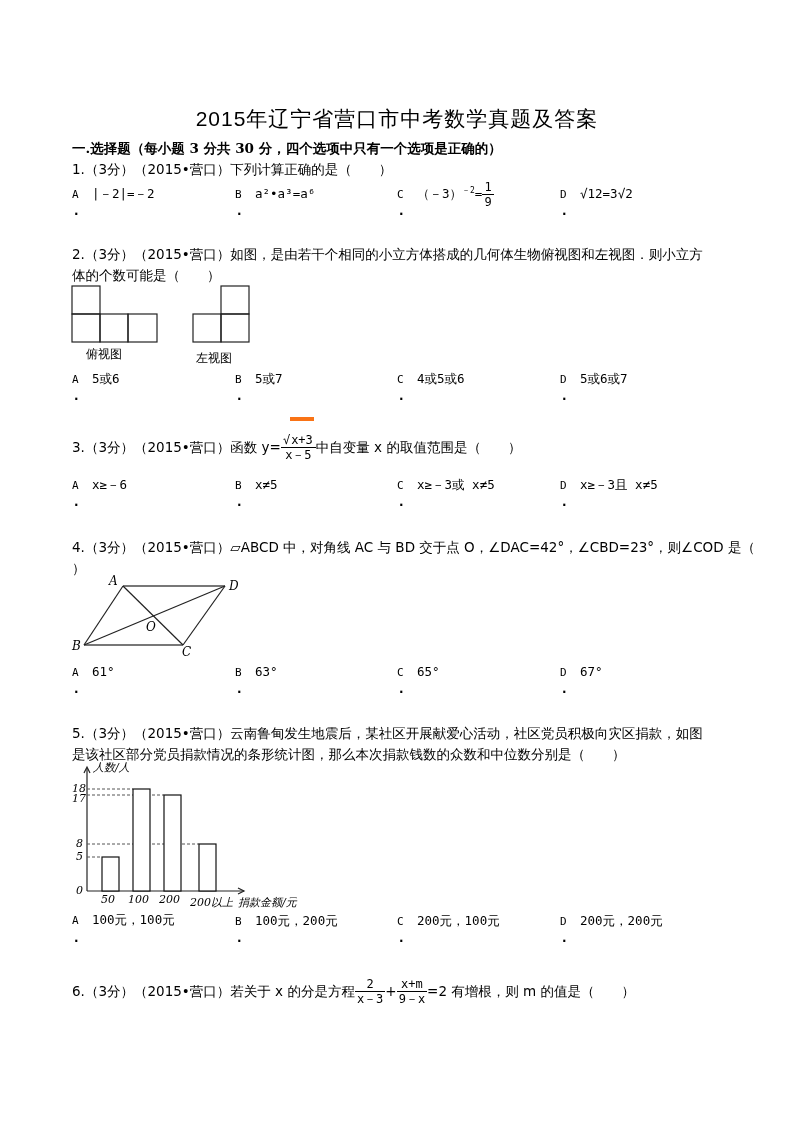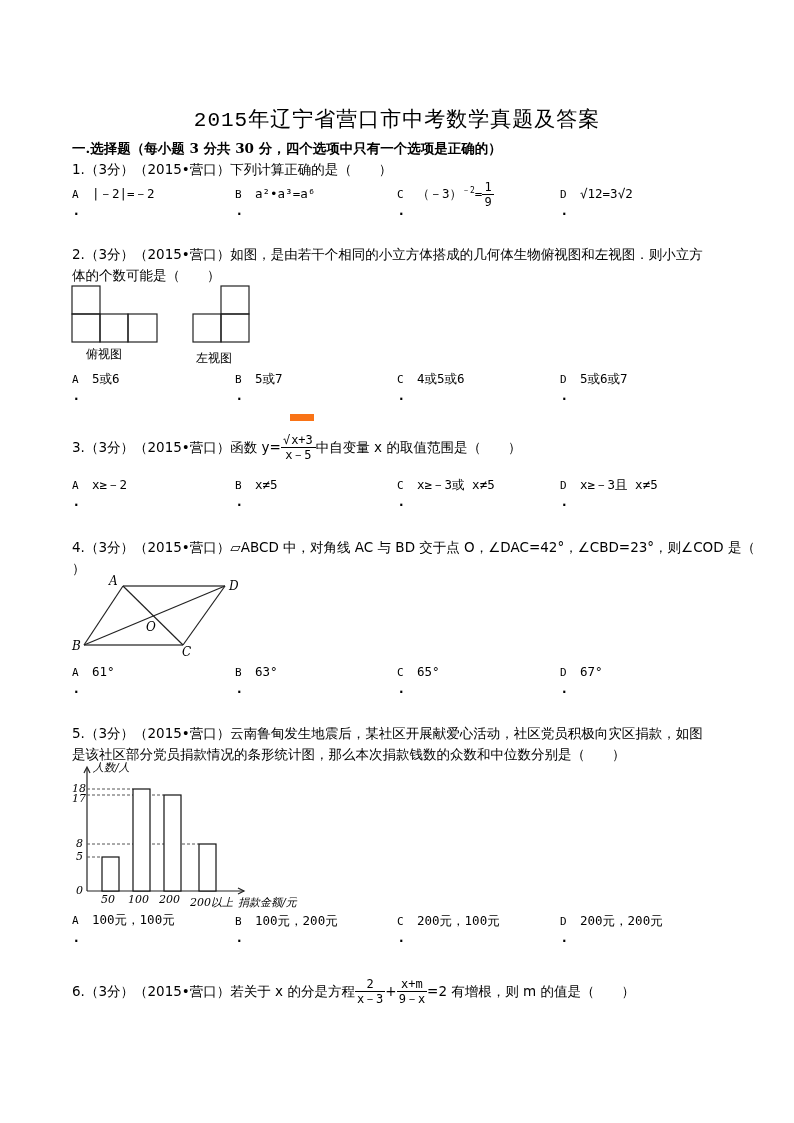--- a/index.html
+++ b/index.html
@@ -1,31 +1,31 @@
 <!DOCTYPE html>
 <html><head>
 <meta charset="utf-8">
 <style>
   html, body { margin: 0; padding: 0; background: #ffffff; }
   body { width: 794px; height: 1123px; position: relative; overflow: hidden;
          font-family: "DejaVu Sans", sans-serif; color: #000; }
   .abs { position: absolute; white-space: nowrap; }
   .title { left: 0; width: 794px; top: 105px; text-align: center;
-           font-family: Liberation Mono, monospace; font-size: 21px; letter-spacing: 1px; }
+           font-family: Liberation Sans, sans-serif; font-size: 21px; letter-spacing: 1px; }
   .section { left: 72px; top: 140px; font-size: 13.5px; font-weight: bold;
              font-family: "DejaVu Serif", serif; }
   .q { left: 72px; font-size: 13.5px; line-height: 22px; }
   .opt { font-size: 12.5px; font-family: "DejaVu Sans Mono", monospace; }
   .opt .lbl { display: inline-block; width: 20px; font-size: 11px; }
   .dot { font-size: 12px; font-weight: bold; }
   .frac { display: inline-block; vertical-align: middle; text-align: center;
           font-family: "DejaVu Sans Mono", monospace; font-size: 12px; line-height: 14px; }
   .frac .num { display: block; border-bottom: 1px solid #000; padding: 0 2px; }
   .frac .den { display: block; padding: 0 2px; }
-  .sqrt { border-top: 7px solid #f97316; padding: 12px 1px; }
+  .sqrt { border-top: 4px solid #f97316; padding: 12px 1px; }
   .sup { font-size: 8px; vertical-align: super; }
   svg { position: absolute; overflow: visible; }
   .fig-label { font-size: 12px; }
   .geo { font-family: "DejaVu Serif", serif; font-style: italic; font-size: 12px; }
   .chart-txt { font-family: "DejaVu Serif", serif; font-size: 11px; font-style: italic; }
 </style>
 </head>
 <body>
 
 <div class="abs title">2015年辽宁省营口市中考数学真题及答案</div>
@@ -67,21 +67,21 @@
 <div class="abs opt" style="left:397px;top:371px;"><span class="lbl">C</span><span>4或5或6</span></div>
 <div class="abs opt" style="left:560px;top:371px;"><span class="lbl">D</span><span>5或6或7</span></div>
 <div class="abs dot" style="left:74px;top:389px;">.</div>
 <div class="abs dot" style="left:237px;top:389px;">.</div>
 <div class="abs dot" style="left:399px;top:389px;">.</div>
 <div class="abs dot" style="left:562px;top:389px;">.</div>
 
 <div class="abs q" style="top:433px;">
   <span>3.</span><span>（3分）（2015•营口）</span><span>函数 y=</span><span class="frac"><span class="num">√<span class="sqrt">x+3</span></span><span class="den">x－5</span></span><span>中自变量 x 的取值范围是（　　）</span>
 </div>
-<div class="abs opt" style="left:72px;top:477px;"><span class="lbl">A</span><span>x≥－2</span></div>
+<div class="abs opt" style="left:72px;top:477px;"><span class="lbl">A</span><span>x≥－6</span></div>
 <div class="abs opt" style="left:235px;top:477px;"><span class="lbl">B</span><span>x≠5</span></div>
 <div class="abs opt" style="left:397px;top:477px;"><span class="lbl">C</span><span>x≥－3或 x≠5</span></div>
 <div class="abs opt" style="left:560px;top:477px;"><span class="lbl">D</span><span>x≥－3且 x≠5</span></div>
 <div class="abs dot" style="left:74px;top:495px;">.</div>
 <div class="abs dot" style="left:237px;top:495px;">.</div>
 <div class="abs dot" style="left:399px;top:495px;">.</div>
 <div class="abs dot" style="left:562px;top:495px;">.</div>
 
 <div class="abs q" style="top:536px;">
   <span>4.</span><span>（3分）（2015•营口）</span><span>▱ABCD 中，对角线 AC 与 BD 交于点 O，∠DAC=42°，∠CBD=23°，则∠COD 是（</span>

